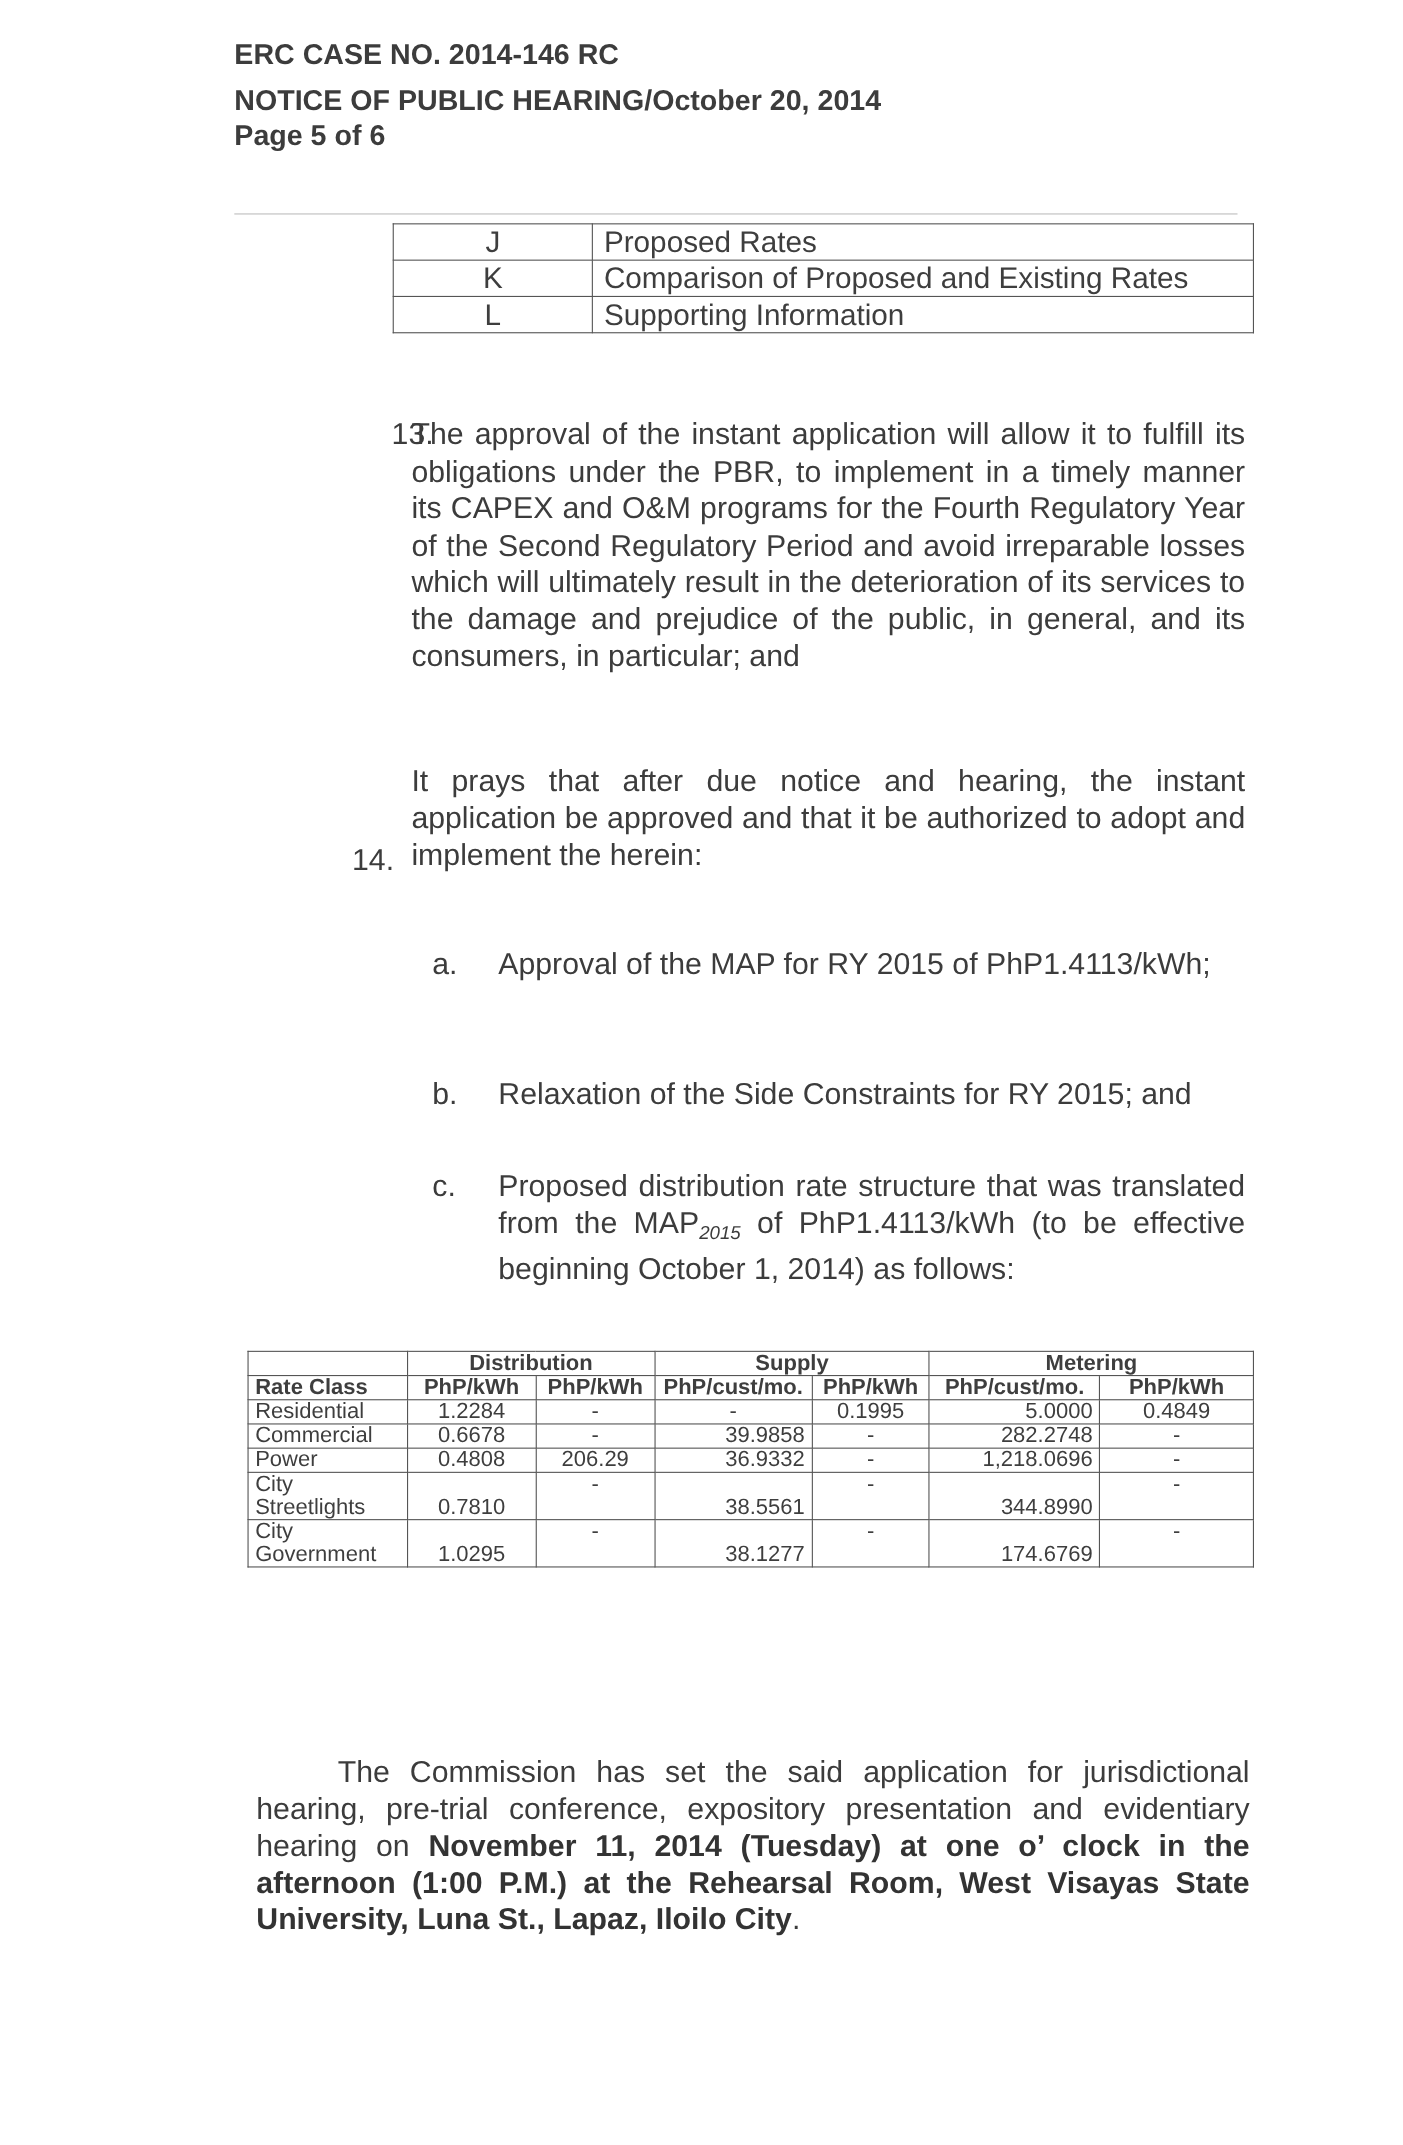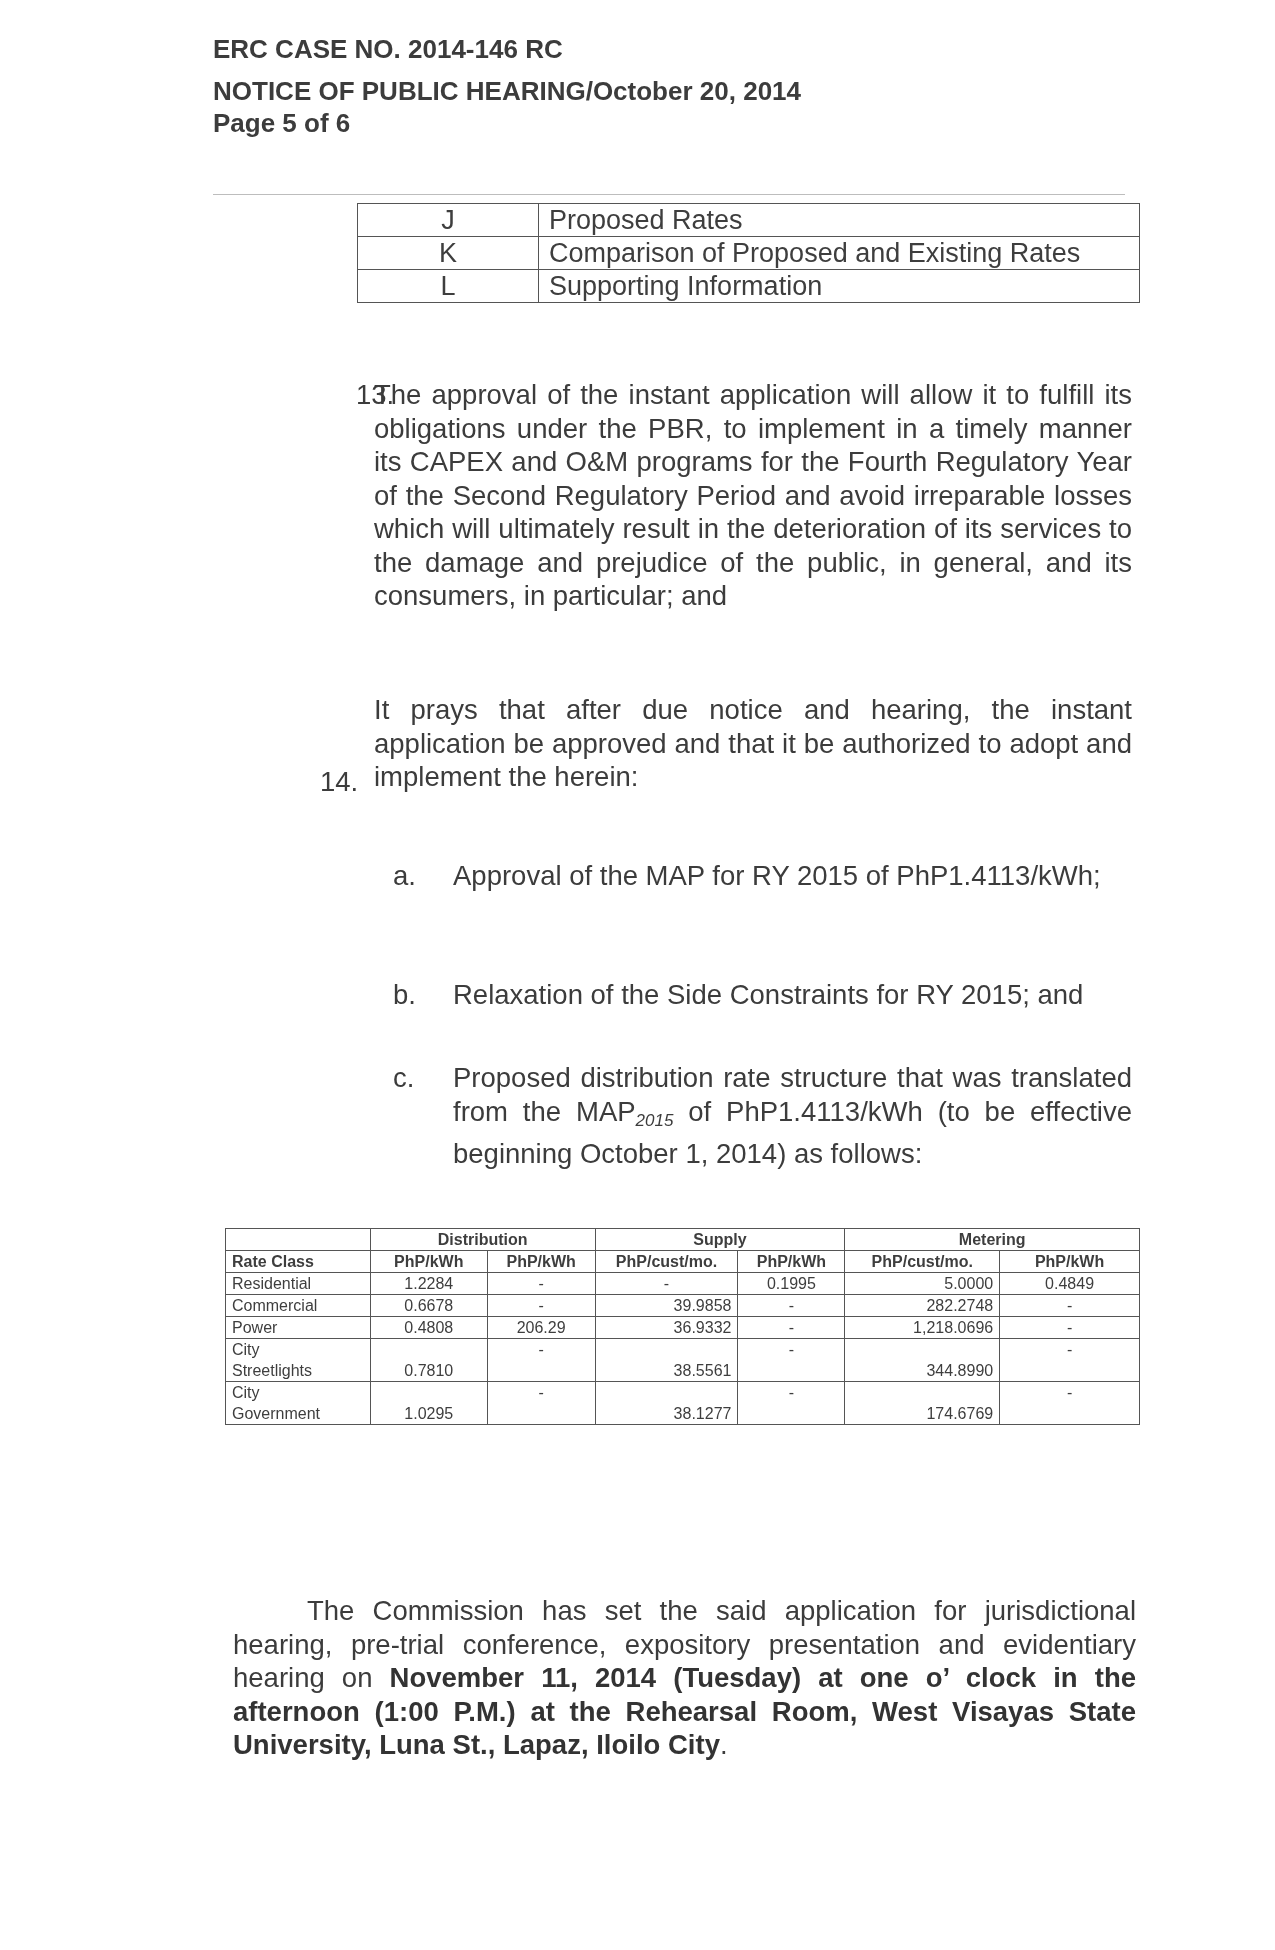--- a/index.html
+++ b/index.html
@@ -12,21 +12,21 @@
   .hdr-rule { left: 213px; top: 194px; width: 912px; height: 1px; background: #bdbdbd; }
 
   table { border-collapse: collapse; }
   .annex { left: 357px; top: 203px; width: 783px; font-size: 27px; color: #3e3e3e; }
   .annex td { border: 1.5px solid #555; height: 32px; padding: 0 10px; line-height: 31px; }
   .annex td.letter { width: 160px; text-align: center; }
 
   .para { font-size: 27.5px; line-height: 33.5px; color: #3c3c3c; text-align: justify; }
   .num { font-size: 27.5px; line-height: 33.5px; color: #3c3c3c; }
 
-  .rates { left: 225px; top: 1228px; width: 915px; font-size: 16px; color: #3e3e3e; }
+  .rates { left: 225px; top: 1228px; width: 915px; font-size: 20px; color: #3e3e3e; }
   .rates td, .rates th { border: 1.3px solid #555; padding: 0 6px; line-height: 21px; }
   .rates th { font-weight: bold; text-align: center; }
   .rates td.cls { text-align: left; }
   .rates td.c { text-align: center; }
   .rates td.r { text-align: right; }
   .rates td.top { vertical-align: top; }
   .rates td.bot { vertical-align: bottom; }
 
   .closing b { font-weight: bold; color: #333; }
   sub { font-size: 17px; vertical-align: -5px; font-style: italic; }

